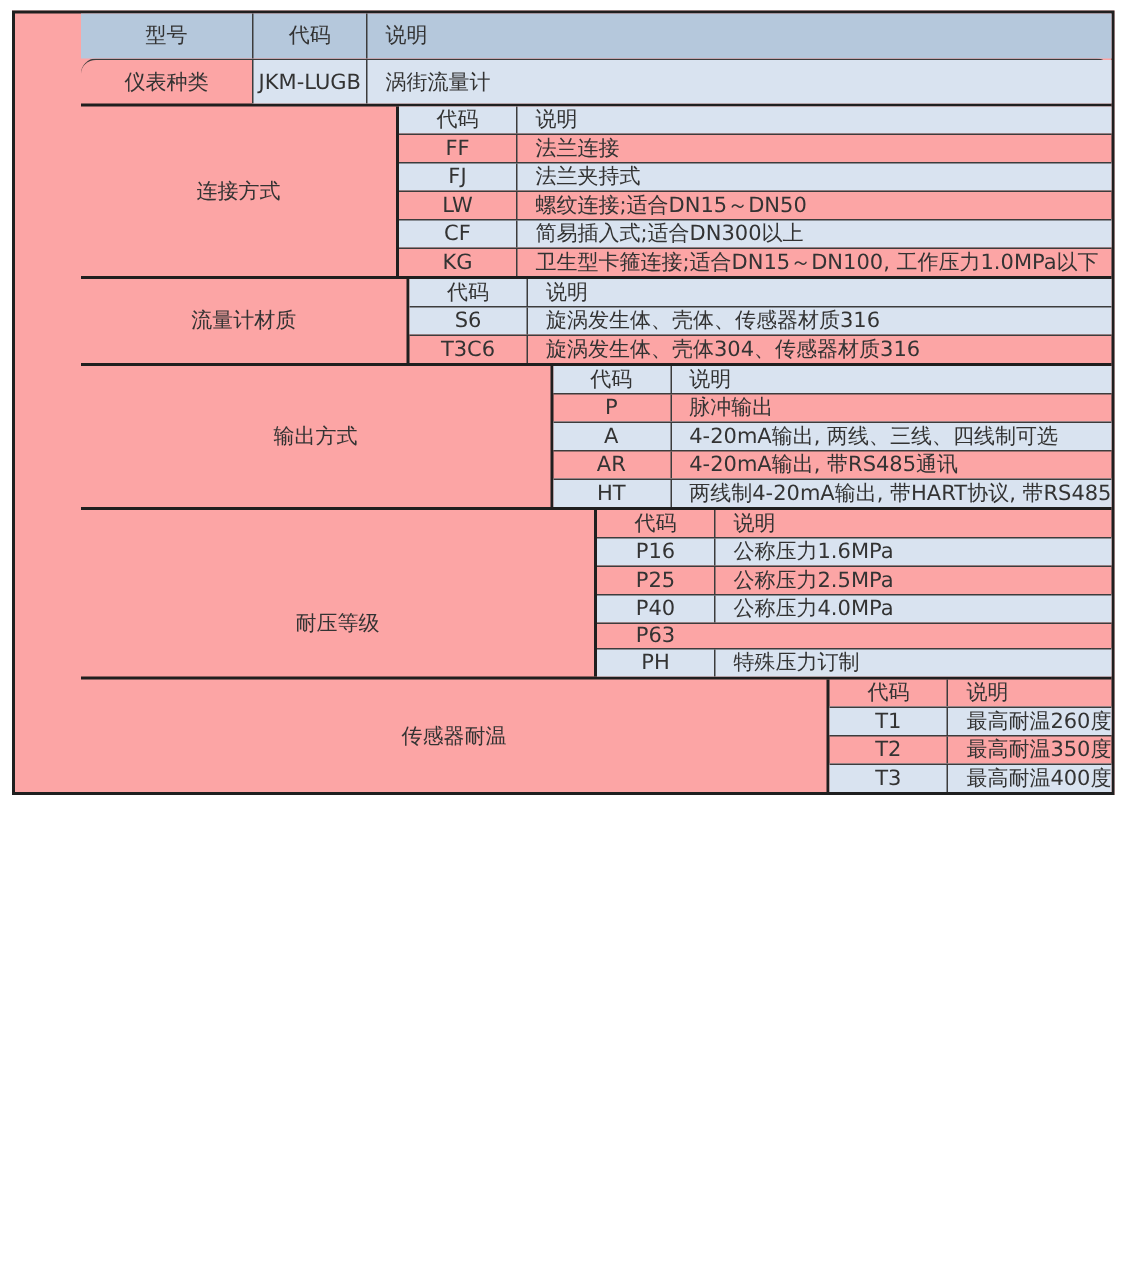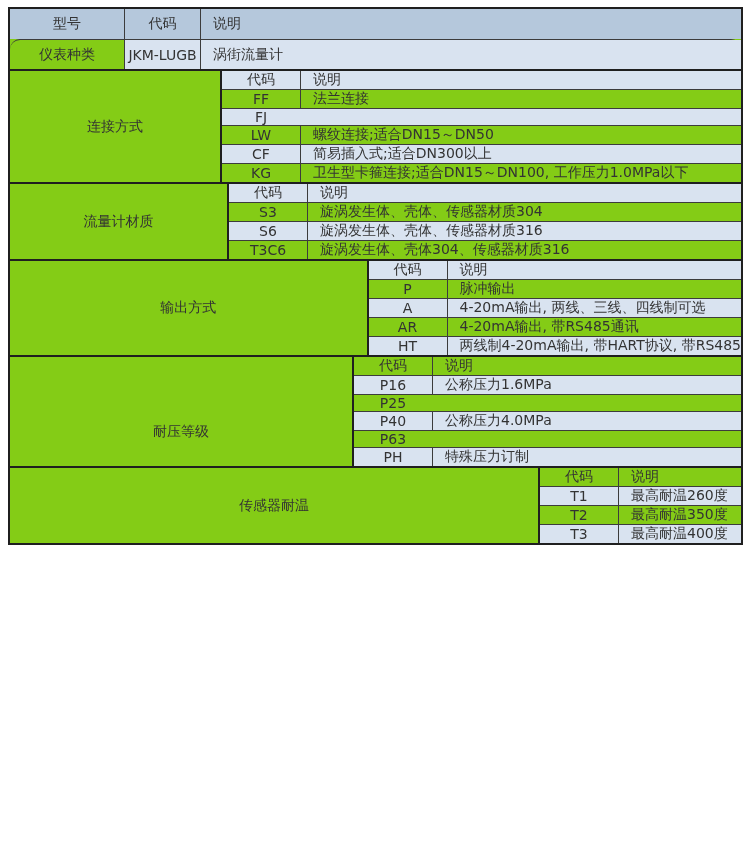--- a/index.html
+++ b/index.html
@@ -13,21 +13,22 @@
   html,body{background:#ffffff;}
   body{
     width:750px;height:851px;overflow:hidden;
     font-family:"DejaVu Sans","Liberation Sans",sans-serif;
     font-size:14px;color:var(--txt);
   }
   .sel-table{
     margin:7px 5px 0 8px;
     width:735px;
     border:2px solid var(--bh);
-    background:#84cc16;
+    background:#fca5a5;
+    padding-left:44px;
   }
   
   .trow{display:flex;height:30px;}
   .trow + .trow{border-top:1px solid var(--bl);border-radius:10px;}
   
   .section{display:flex;border-top:2px solid var(--bh);}
   .subtable{flex:1;display:flex;flex-direction:column;border-left:2px solid var(--bh);}
   .subrow{display:flex;height:30px;flex:1;}
   .subrow + .subrow{border-top:1px solid var(--bl);}
   
@@ -74,20 +75,21 @@
       <div class="subrow stripe">
         <div class="c center w-subcode">代码</div>
         <div class="c descpad grow v">说明</div>
       </div>
       <div class="subrow">
         <div class="c center w-subcode">FF</div>
         <div class="c descpad grow v">法兰连接</div>
       </div>
       <div class="subrow stripe">
         <div class="c center w-subcode">FJ</div>
+        <div class="c descpad grow v">法兰夹持式</div>
       </div>
       <div class="subrow">
         <div class="c center w-subcode">LW</div>
         <div class="c descpad grow v">螺纹连接;适合DN15～DN50</div>
       </div>
       <div class="subrow stripe">
         <div class="c center w-subcode">CF</div>
         <div class="c descpad grow v">简易插入式;适合DN300以上</div>
       </div>
       <div class="subrow">
@@ -96,24 +98,20 @@
       </div>
     </div>
   </div>
 
   <div class="section">
     <div class="slabel sl-1">流量计材质</div>
     <div class="subtable">
       <div class="subrow stripe">
         <div class="c center w-subcode">代码</div>
         <div class="c descpad grow v">说明</div>
-      </div>
-      <div class="subrow">
-        <div class="c center w-subcode">S3</div>
-        <div class="c descpad grow v">旋涡发生体、壳体、传感器材质304</div>
       </div>
       <div class="subrow stripe">
         <div class="c center w-subcode">S6</div>
         <div class="c descpad grow v">旋涡发生体、壳体、传感器材质316</div>
       </div>
       <div class="subrow">
         <div class="c center w-subcode">T3C6</div>
         <div class="c descpad grow v">旋涡发生体、壳体304、传感器材质316</div>
       </div>
     </div>
@@ -151,20 +149,21 @@
       <div class="subrow">
         <div class="c center w-subcode">代码</div>
         <div class="c descpad grow v">说明</div>
       </div>
       <div class="subrow stripe">
         <div class="c center w-subcode">P16</div>
         <div class="c descpad grow v">公称压力1.6MPa</div>
       </div>
       <div class="subrow">
         <div class="c center w-subcode">P25</div>
+        <div class="c descpad grow v">公称压力2.5MPa</div>
       </div>
       <div class="subrow stripe">
         <div class="c center w-subcode">P40</div>
         <div class="c descpad grow v">公称压力4.0MPa</div>
       </div>
       <div class="subrow">
         <div class="c center w-subcode">P63</div>
       </div>
       <div class="subrow stripe">
         <div class="c center w-subcode">PH</div>

